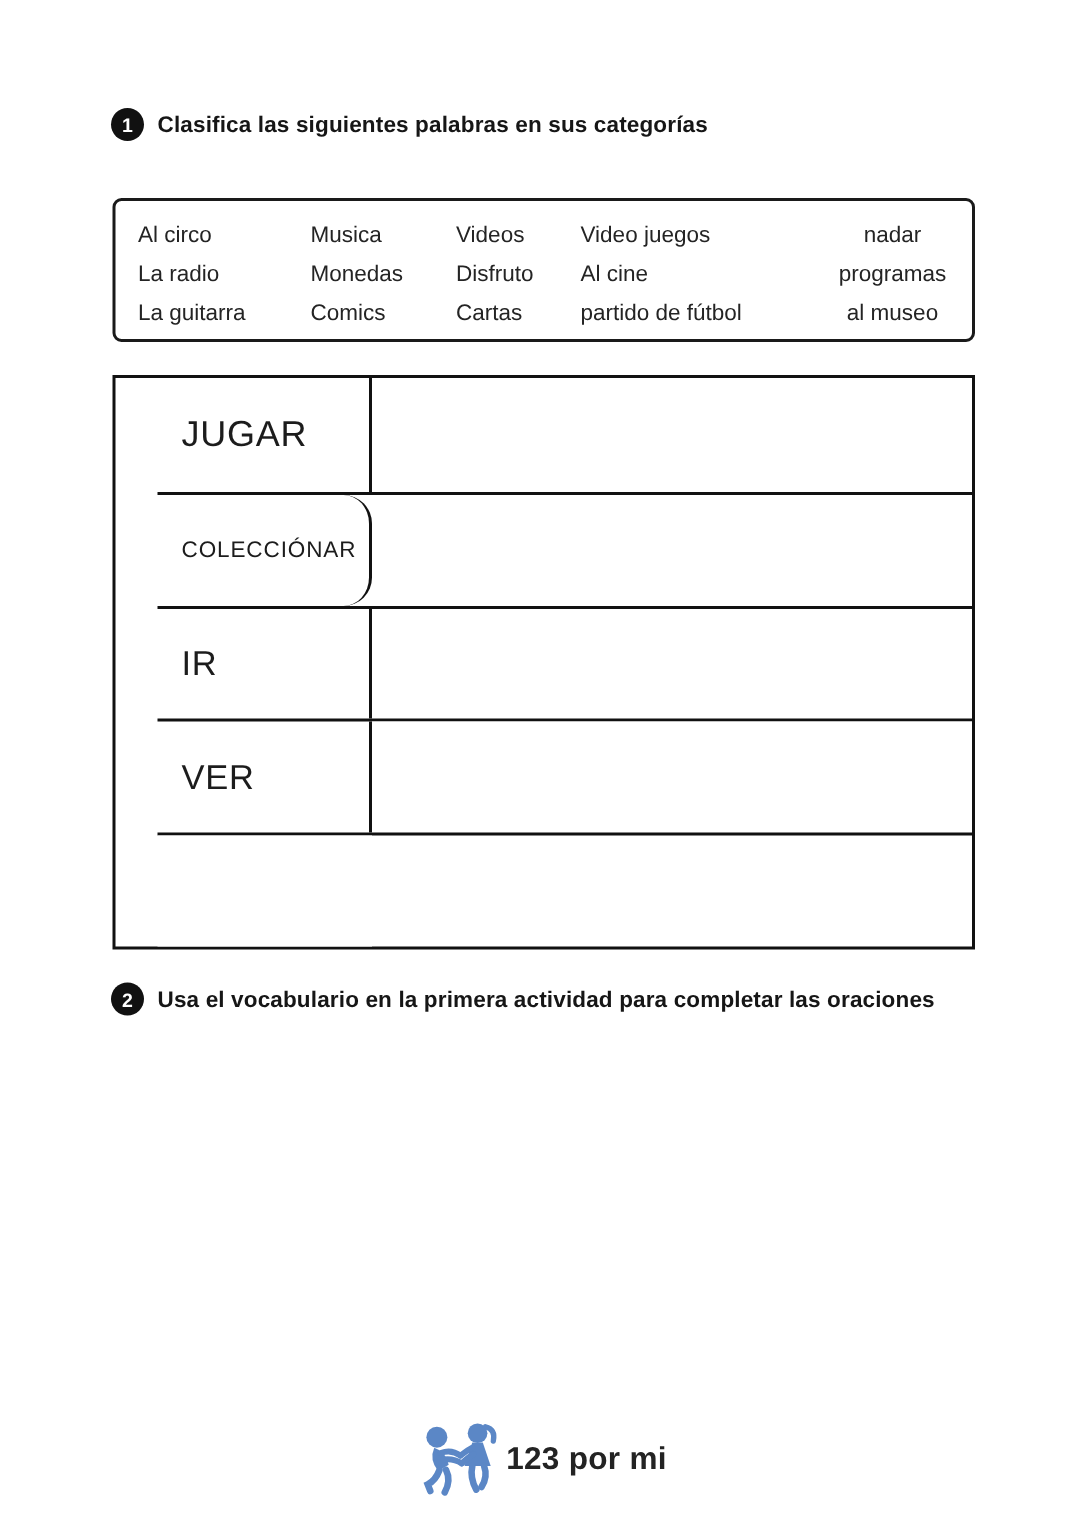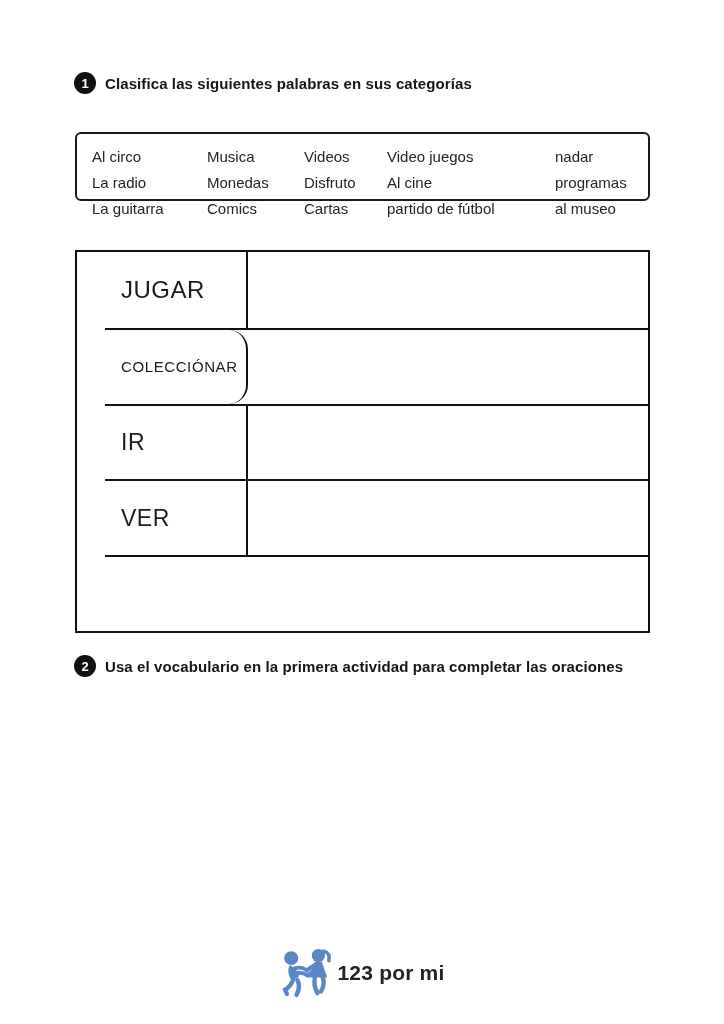--- a/index.html
+++ b/index.html
@@ -47,34 +47,34 @@
     color: #161616;
     letter-spacing: 0.1px;
   }
 
   
   .word-bank {
     position: absolute;
     left: 75px;
     top: 132px;
     width: 575px;
-    height: 69px;
+    height: 96px;
     box-sizing: border-box;
     border: 2px solid #1a1a1a;
     border-radius: 6px;
     padding: 9px 13px 9px 15px;
     display: grid;
     grid-template-columns: 115px 97px 83px 168px 1fr;
     grid-auto-rows: 26px;
     align-items: center;
     font-size: 15px;
     color: #242424;
   }
   .word-bank .cell { white-space: nowrap; }
-  .word-bank .cell.right { text-align: left; }
+  .word-bank .cell.right { text-align: center; }
 
   
   .class-table {
     position: absolute;
     left: 75px;
     top: 250px;
     width: 575px;
     height: 383px;
     box-sizing: border-box;
     border: 2px solid #111111;

